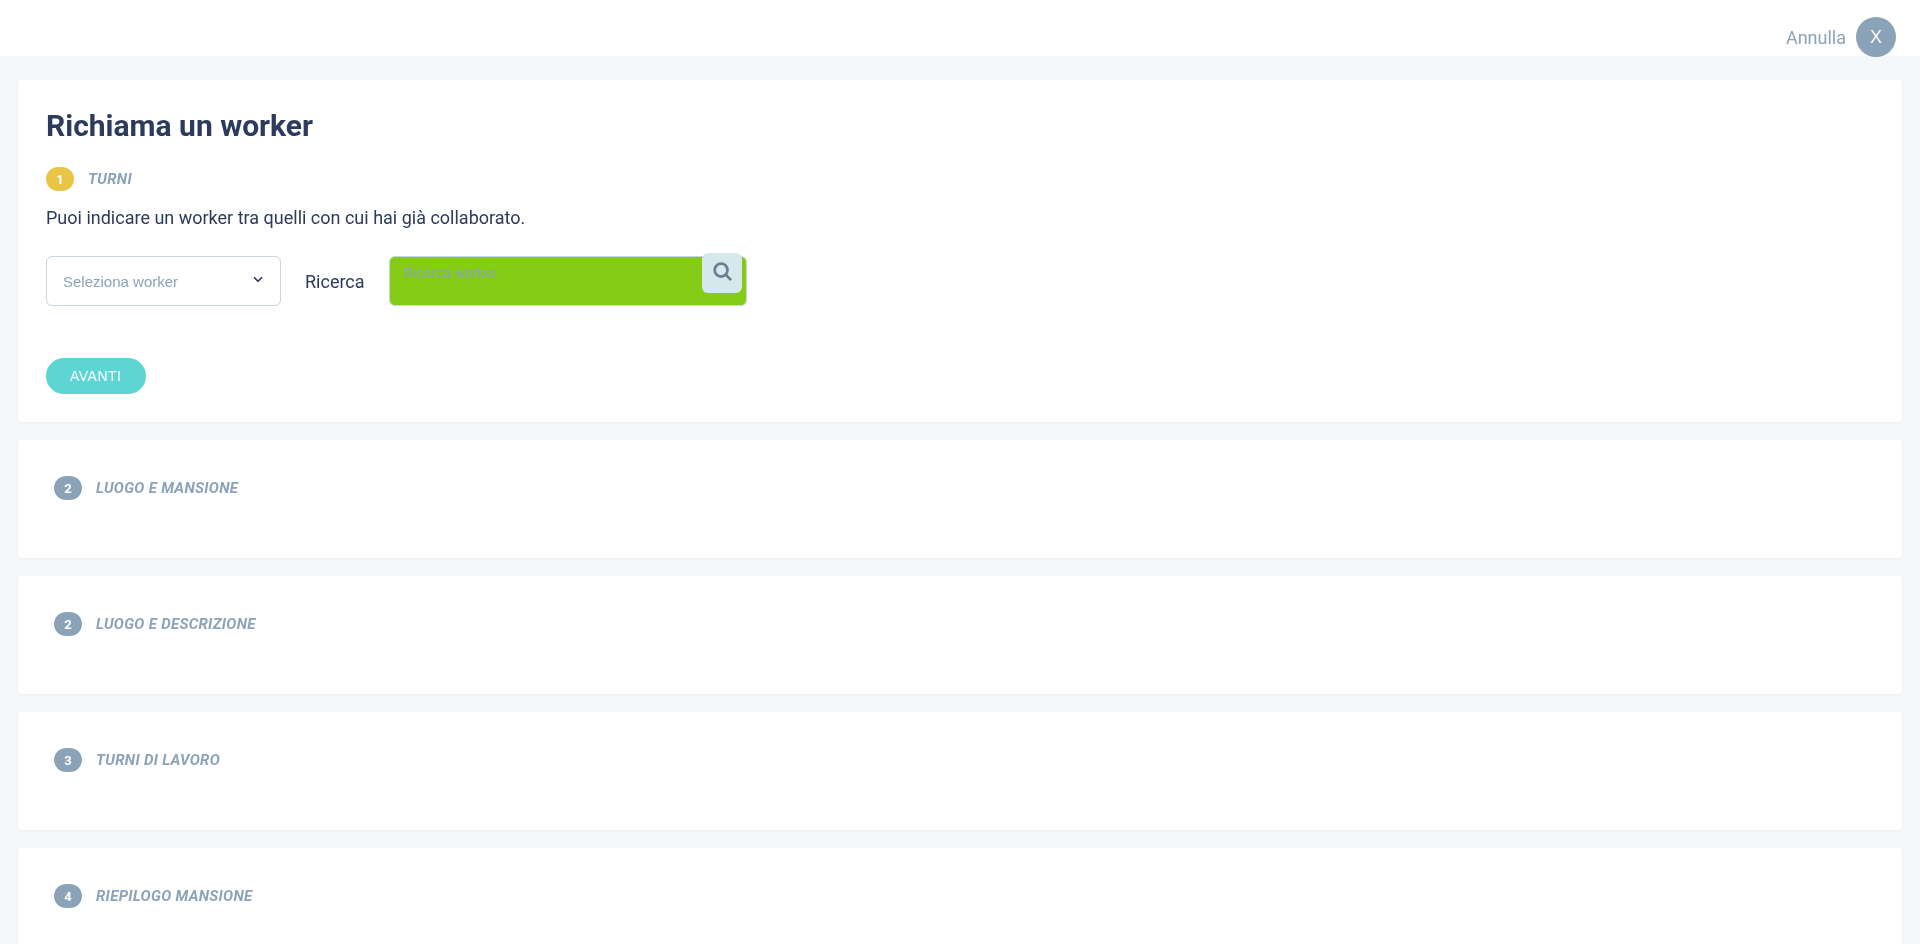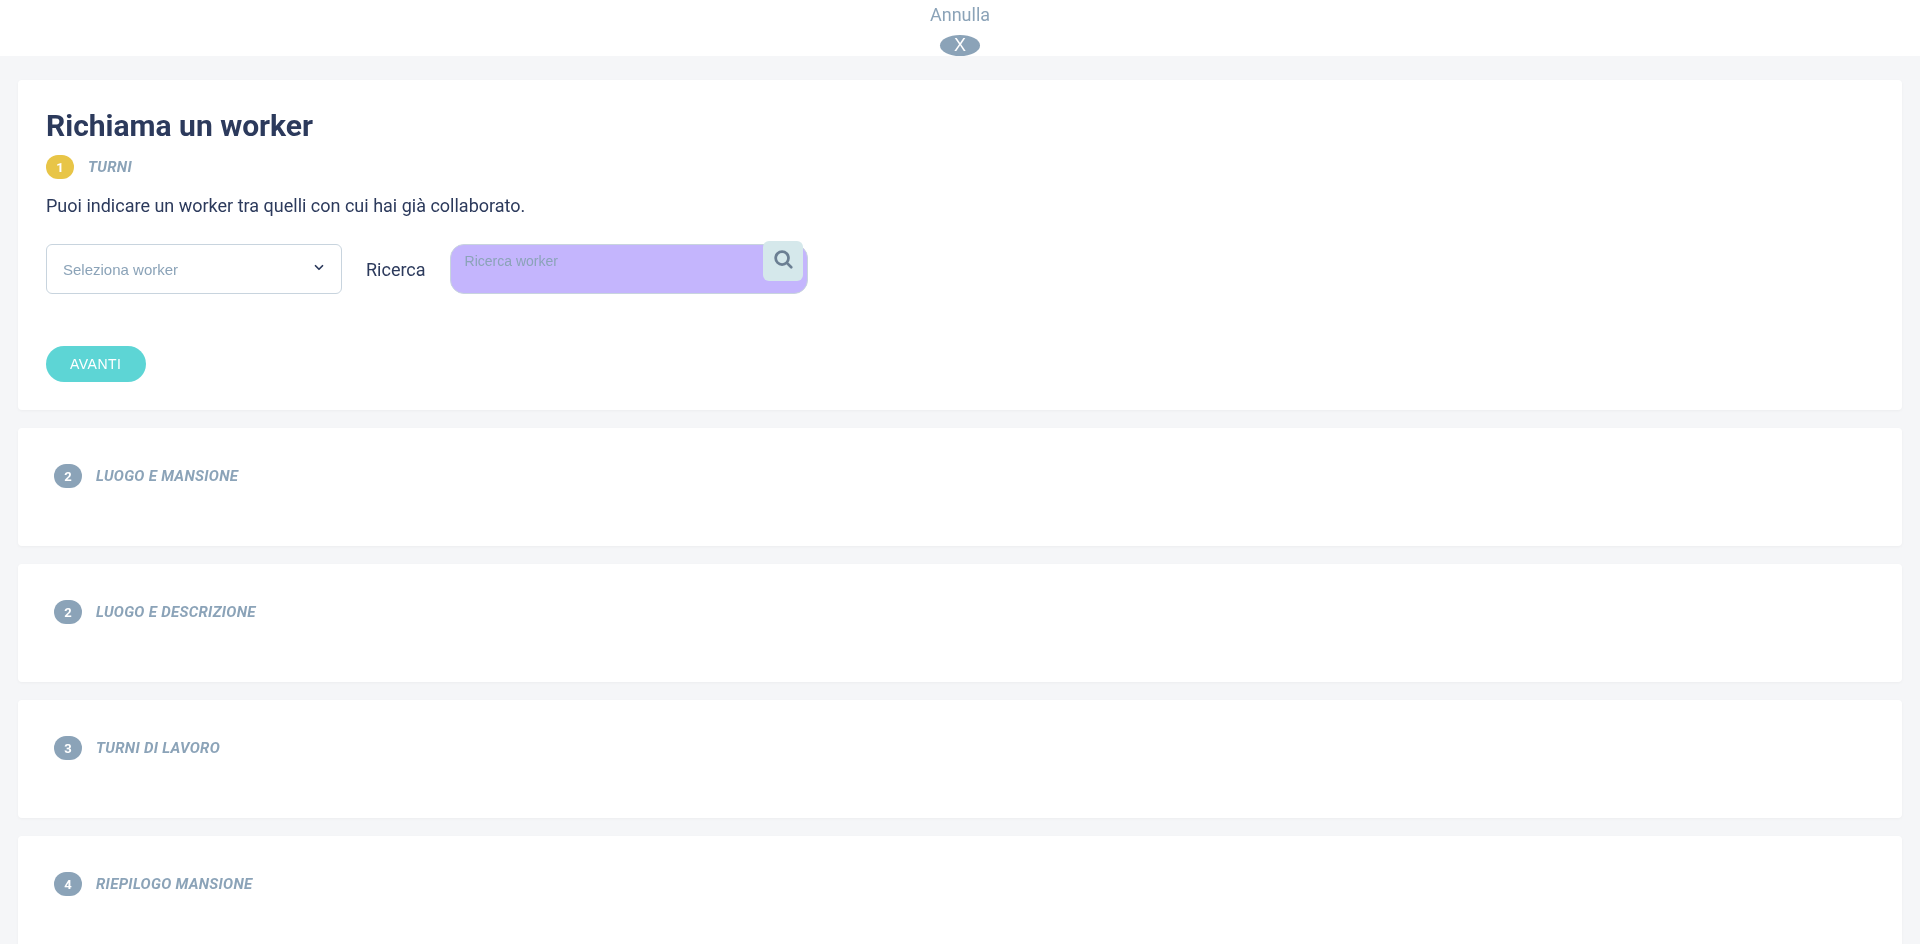--- a/index.html
+++ b/index.html
@@ -17,21 +17,20 @@
     }
     
     .header {
       display: flex;
       justify-content: flex-end;
       align-items: center;
       padding: 18px 24px 0 24px;
       background-color: #ffffff;
       height: 56px;
       gap: 10px;
-      flex-direction: column;
     }
     
     .cancel-link {
       color: #8ba3b8;
       font-size: 18px;
       cursor: pointer;
     }
     
     .close-btn {
       width: 40px;
@@ -63,21 +62,21 @@
     }
     
     .card-inactive {
       padding: 36px 36px 58px 36px;
     }
     
     .page-title {
       color: #2c3a5c;
       font-size: 30px;
       font-weight: 700;
-      margin-bottom: 12px;
+      margin-bottom: 24px;
     }
     
     .step-header {
       display: flex;
       align-items: center;
       gap: 14px;
     }
     
     .step-badge {
       min-width: 28px;
@@ -124,21 +123,21 @@
     
     .form-row {
       display: flex;
       align-items: center;
       gap: 24px;
       margin-bottom: 52px;
     }
     
     .select-wrapper {
       position: relative;
-      width: 296px;
+      width: 235px;
     }
     
     .select-input {
       width: 100%;
       height: 50px;
       border: 1px solid #c8d4de;
       border-radius: 6px;
       padding: 0 40px 0 16px;
       font-size: 15px;
       color: #8ba3b8;
@@ -166,24 +165,24 @@
       color: #2c3a5c;
       font-size: 18px;
     }
     
     .search-wrapper {
       position: relative;
       width: 358px;
       display: flex;
       align-items: center;
       border: 1px solid #c8d4de;
-      border-radius: 14px;
+      border-radius: 6px;
       height: 50px;
       padding: 0 4px 17px 14px;
-      background-color: #c4b5fd;
+      background-color: #84cc16;
     }
     
     .search-input {
       flex: 1;
       border: none;
       outline: none;
       font-size: 14px;
       color: #2c3a5c;
       background: transparent;
     }

